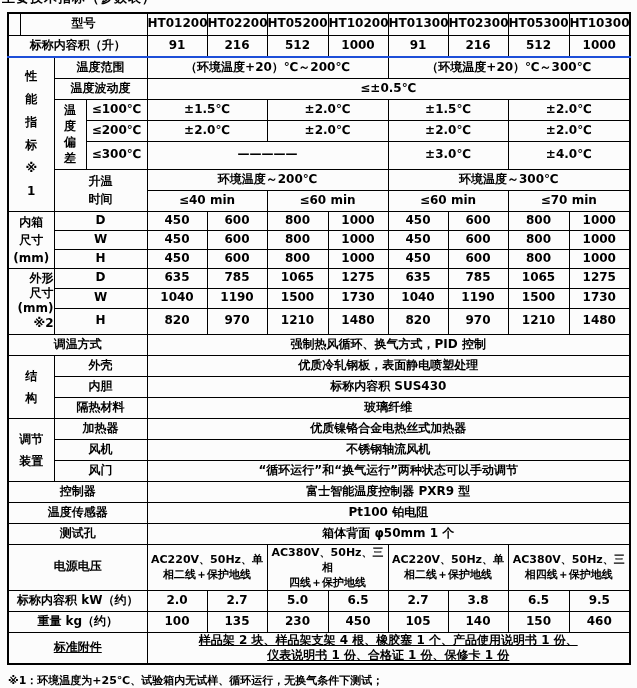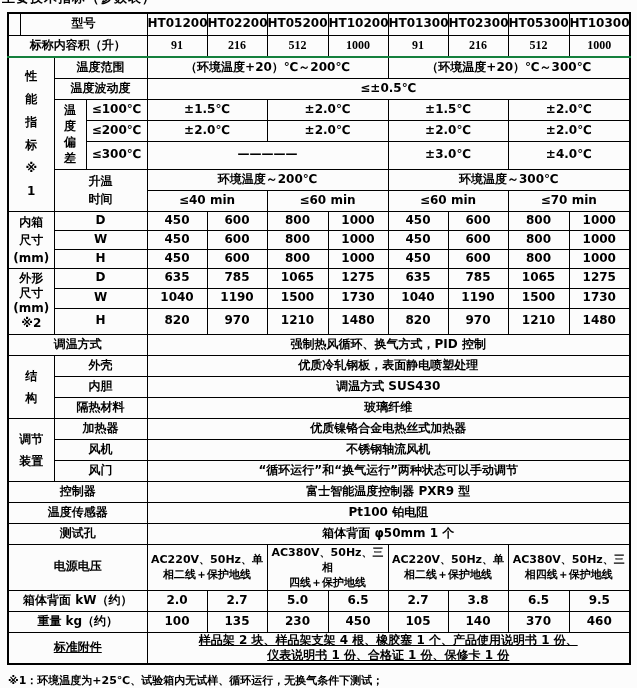--- a/index.html
+++ b/index.html
@@ -19,27 +19,27 @@
     font-size:12px;padding:0;overflow:hidden;line-height:1.15;
   }
   tr{height:21px;}
   tr.rh22{height:22px;}
   tr.rh28{height:28px;margin-left:12px;}
   tr.rh19{height:19px;}
   tr.rh20{height:20px;}
   tr.rh26{height:26px;}
   tr.rh34{height:34px;}
   tr.rh32{height:32px;text-decoration:underline;}
-  .bb2{border-bottom:2px solid #15803d;font-family:Liberation Serif, serif;}
+  .bb2{border-bottom:2px solid #1d4ed8;}
   .pre{white-space:pre-line;}
   .vgroup{line-height:23px;}
   .vdev{line-height:16px;}
   .heat{line-height:18px;}
   .innerlbl{line-height:18px;margin-top:20px;}
-  .outerlbl{line-height:15px;}
+  .outerlbl{line-height:15px;text-align:right;}
   .structlbl{line-height:22px;}
   .powcell{font-size:11px;line-height:15px;}
   .acc{line-height:15px;}
   .fn{margin:8px 0 0 8px;font-size:11px;}
 </style>
 </head>
 <body>
 
 <div class="caption">
     <span>主要技术指标（参数表）</span>
@@ -226,21 +226,21 @@
   </tr>
 
   <tr>
     <td colspan="2" rowspan="3" class="pre structlbl">结
 构</td>
     <td colspan="2">外壳</td>
     <td colspan="8">优质冷轧钢板，表面静电喷塑处理</td>
   </tr>
   <tr>
     <td colspan="2">内胆</td>
-    <td colspan="8">调温方式 SUS430</td>
+    <td colspan="8">标称内容积 SUS430</td>
   </tr>
   <tr>
     <td colspan="2">隔热材料</td>
     <td colspan="8">玻璃纤维</td>
   </tr>
 
   <tr>
     <td colspan="2" rowspan="3" class="pre structlbl">调节
 装置</td>
     <td colspan="2">加热器</td>
@@ -276,40 +276,40 @@
 相二线＋保护地线</td>
     <td colspan="2" class="pre powcell">AC380V、50Hz、三相
 四线＋保护地线</td>
     <td colspan="2" class="pre powcell">AC220V、50Hz、单
 相二线＋保护地线</td>
     <td colspan="2" class="pre powcell">AC380V、50Hz、三
 相四线＋保护地线</td>
   </tr>
 
   <tr>
-    <td colspan="4">箱体背面 kW（约）</td>
+    <td colspan="4">标称内容积 kW（约）</td>
     <td>2.0</td>
     <td>2.7</td>
     <td>5.0</td>
     <td>6.5</td>
     <td>2.7</td>
     <td>3.8</td>
     <td>6.5</td>
     <td>9.5</td>
   </tr>
 
   <tr>
     <td colspan="4">重量 kg（约）</td>
     <td>100</td>
     <td>135</td>
     <td>230</td>
     <td>450</td>
     <td>105</td>
     <td>140</td>
-    <td>370</td>
+    <td>150</td>
     <td>460</td>
   </tr>
 
   <tr class="rh32">
     <td colspan="4">标准附件</td>
     <td colspan="8" class="pre acc">样品架 2 块、样品架支架 4 根、橡胶塞 1 个、产品使用说明书 1 份、
 仪表说明书 1 份、合格证 1 份、保修卡 1 份</td>
   </tr>
 </tbody>
   </table>

